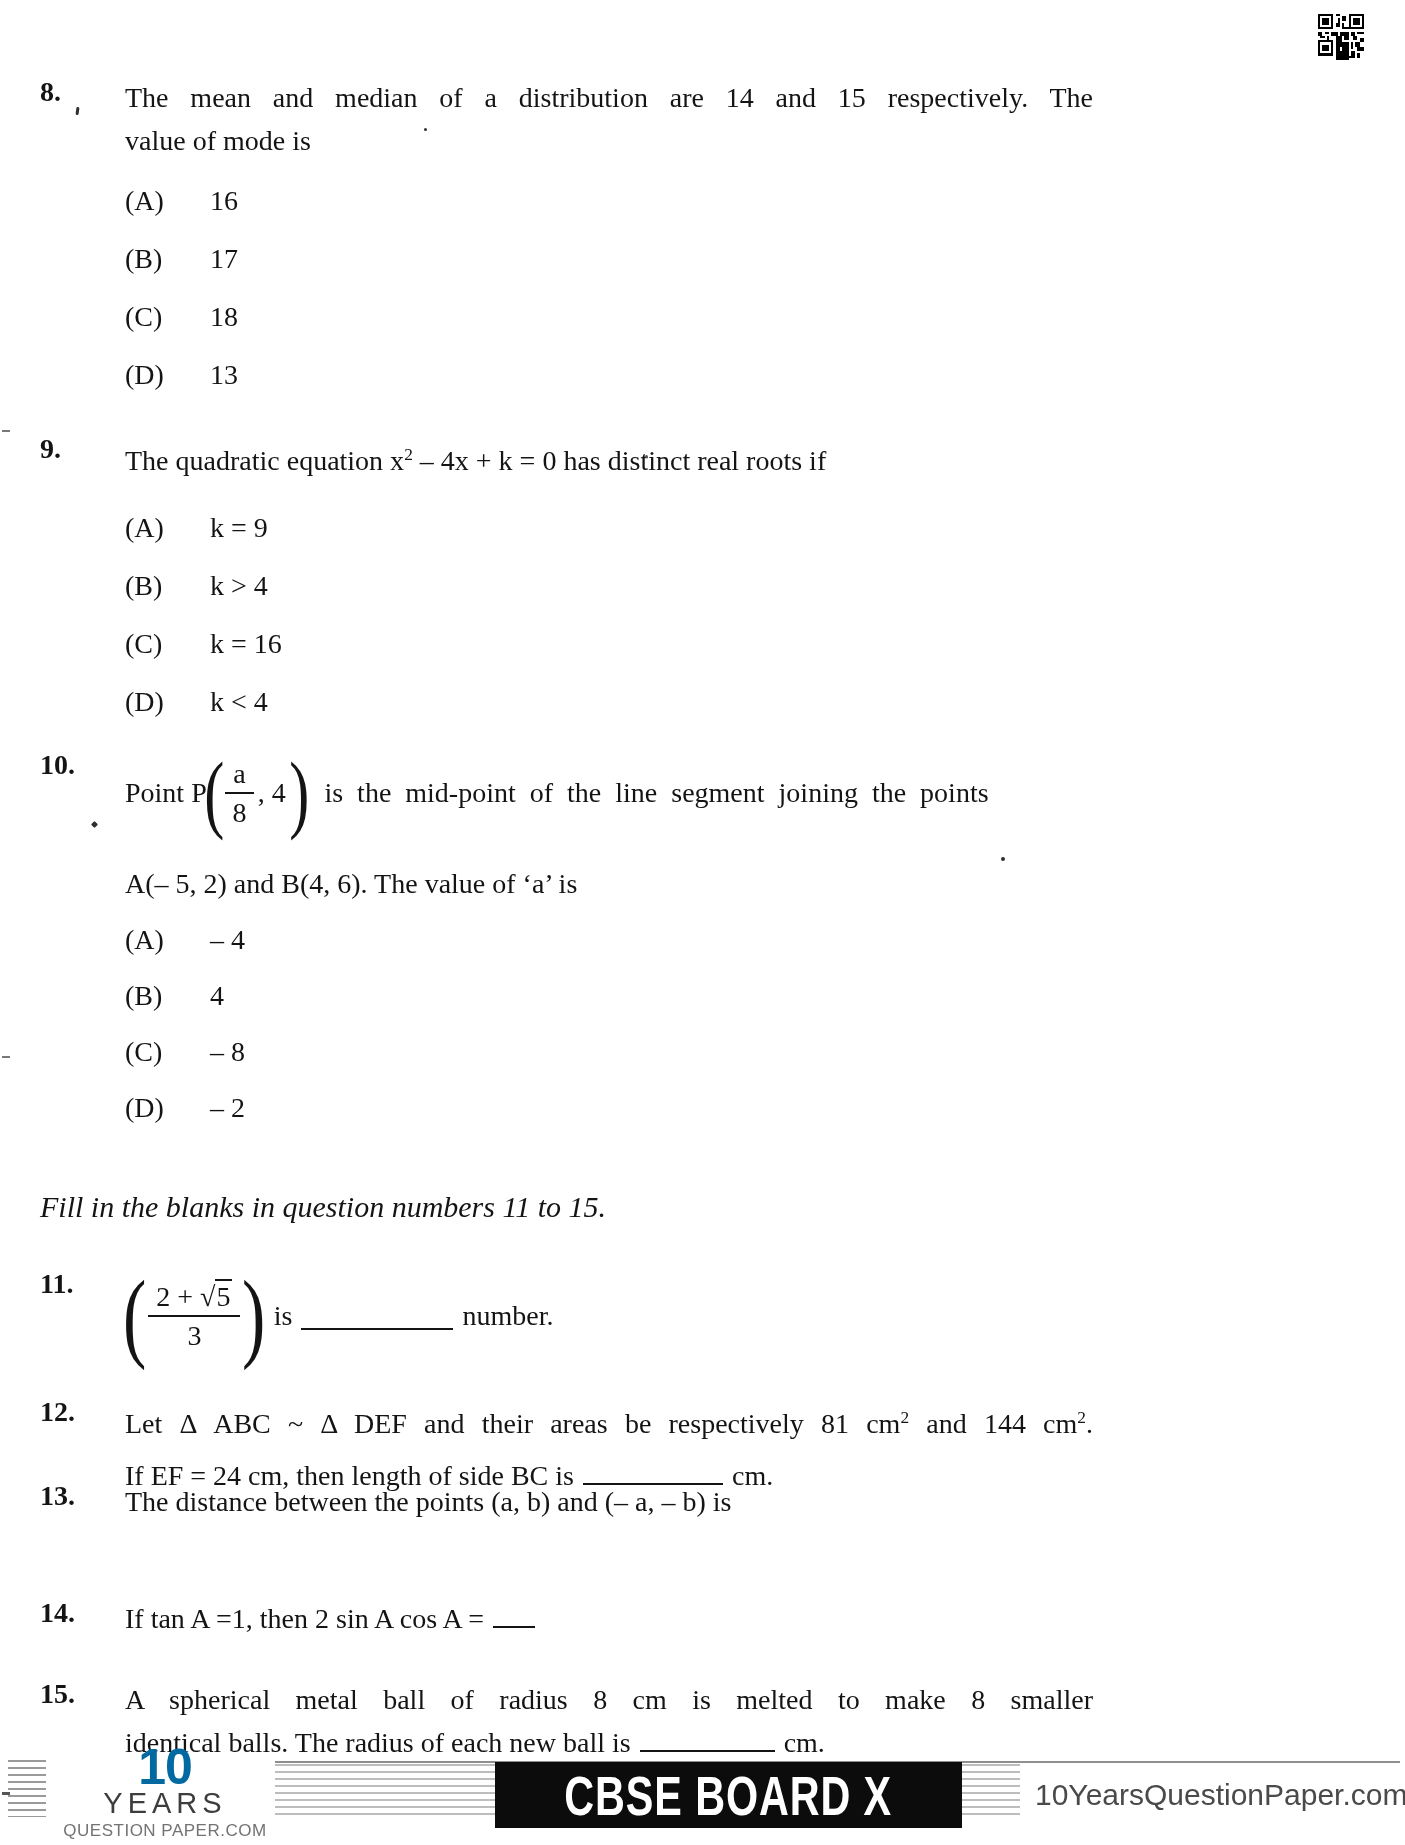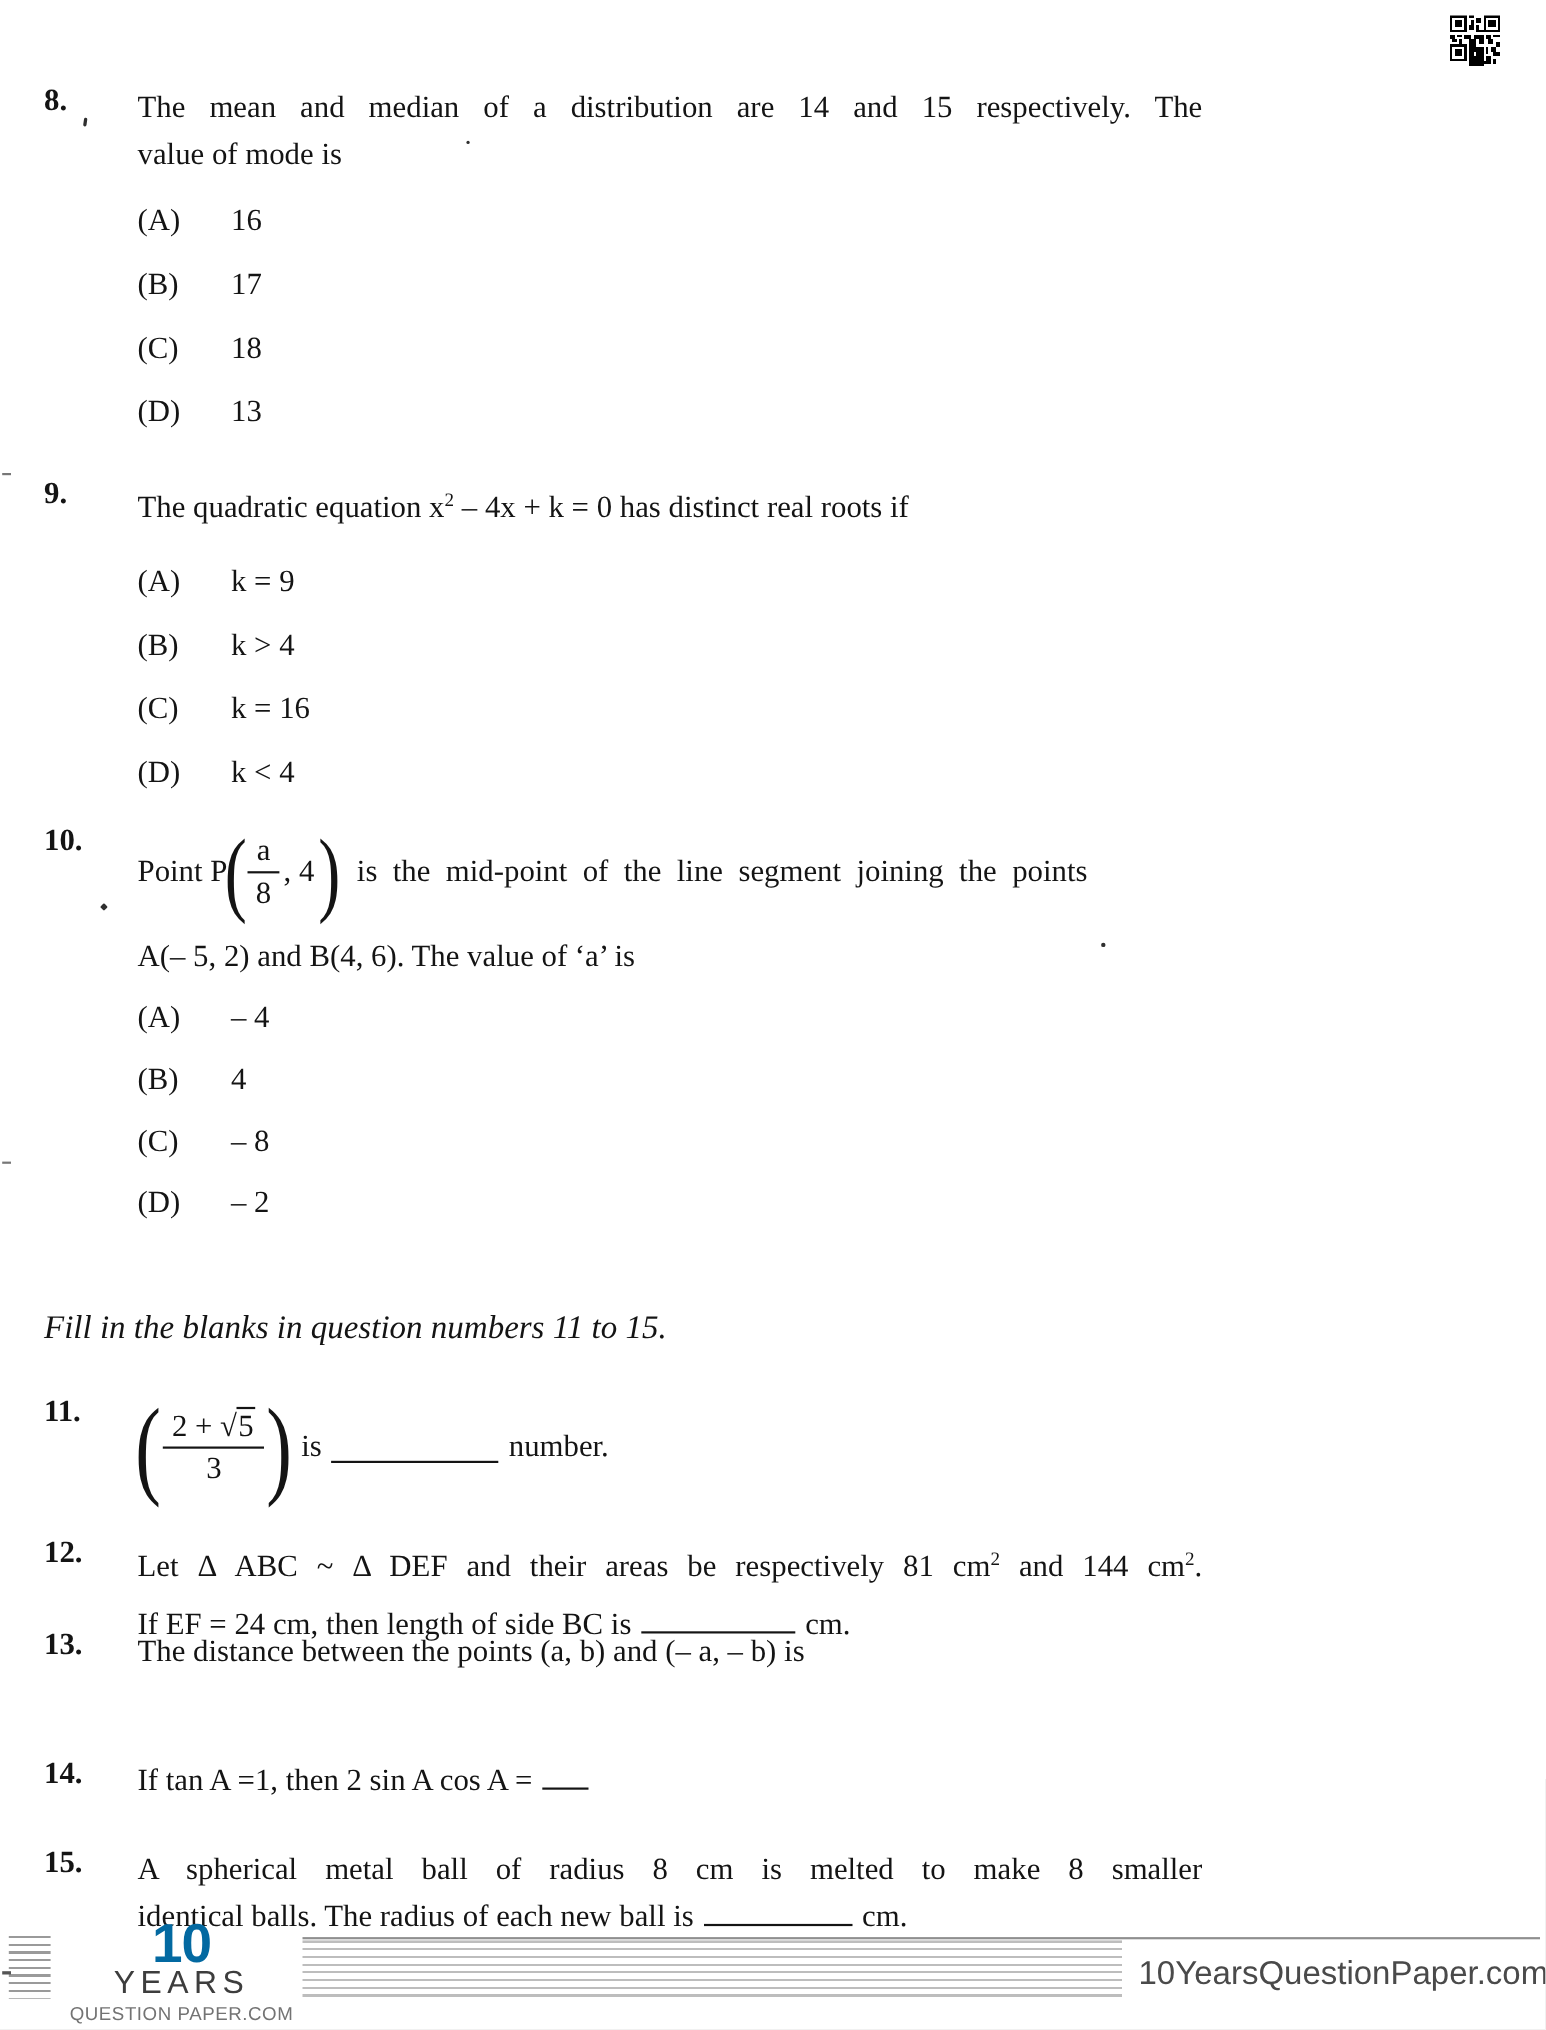--- a/index.html
+++ b/index.html
@@ -13,21 +13,21 @@
   .qnum{position:absolute;left:0;top:0;font-weight:700;}
   .qbody{margin-left:85px;}
   .line{line-height:43px;min-height:43px;}
   .just{text-align:justify;text-align-last:justify;}
   .opts{margin-left:0;}
   .opt-row{display:flex;height:30px;align-items:baseline;}
   .opt-label{width:85px;flex:0 0 85px;}
   .q8{top:76px;}  .q8 .opts{margin-top:23px;}  .q8 .opt-row{margin-bottom:28px;}
   .q9{top:433px;} .q9 .opts{margin-top:30px;}  .q9 .opt-row{margin-bottom:28px;}
   .q10{top:749px;}.q10 .opts{margin-top:19px;} .q10 .opt-row{margin-bottom:26px;}
-  .q10 .line2{margin-top:11px;}
+  .q10 .line2{margin-top:25px;}
   .q11{top:1268px;}
   .q12{top:1396px;} .q12 .line2{margin-top:9px;}
   .q13{top:1480px;}
   .q14{top:1597px;}
   .q15{top:1678px;}
   .note{position:absolute;left:40px;top:1190px;font-style:italic;font-size:30px;color:#141414;}
   
   .sup{font-size:0.62em;vertical-align:0.58em;}
   .mathrow{display:flex;align-items:center;height:88px;}
   .q11 .mathrow{height:96px;}
@@ -272,20 +272,23 @@
 
   <div class="footer">
     <div class="f-stripes-left"></div>
     <div class="f-logo">
       <div class="f-10">10</div>
       <div class="f-years">YEARS</div>
       <div class="f-qp">QUESTION PAPER.COM</div>
     </div>
     <div class="f-rule"></div>
     <div class="f-band"></div>
+    <div class="f-banner">
+      <span class="f-banner-text">CBSE BOARD X</span>
+    </div>
     <div class="f-site">10YearsQuestionPaper.com</div>
   </div>
 
   <div class="artifact a-tick"></div>
   <div class="artifact a-dot1"></div>
   <div class="artifact a-dot2"></div>
   <div class="artifact a-dot3"></div>
   <div class="artifact a-dot4"></div>
   <div class="artifact a-dash1"></div>
   <div class="artifact a-dash2"></div>

